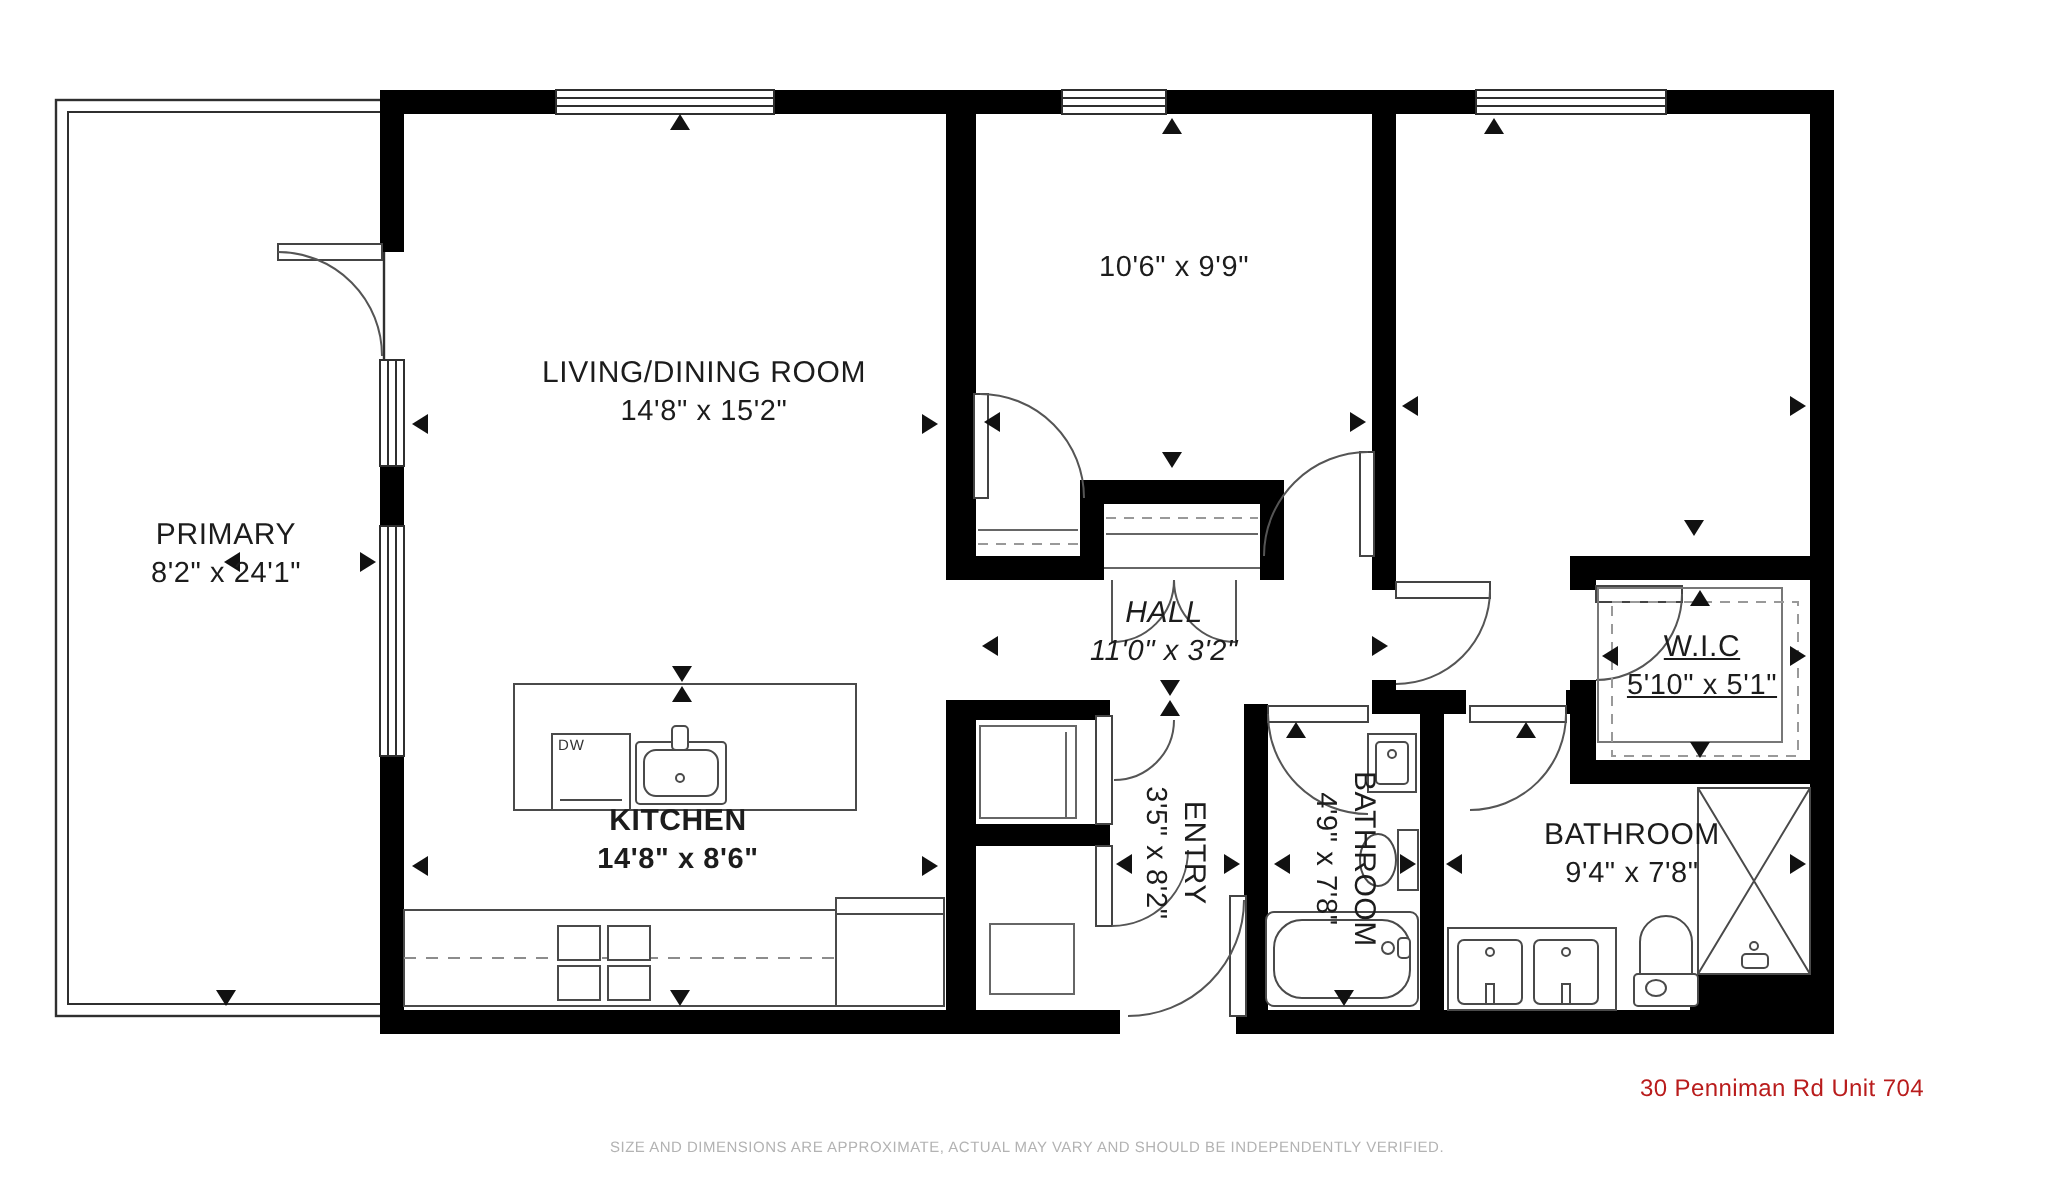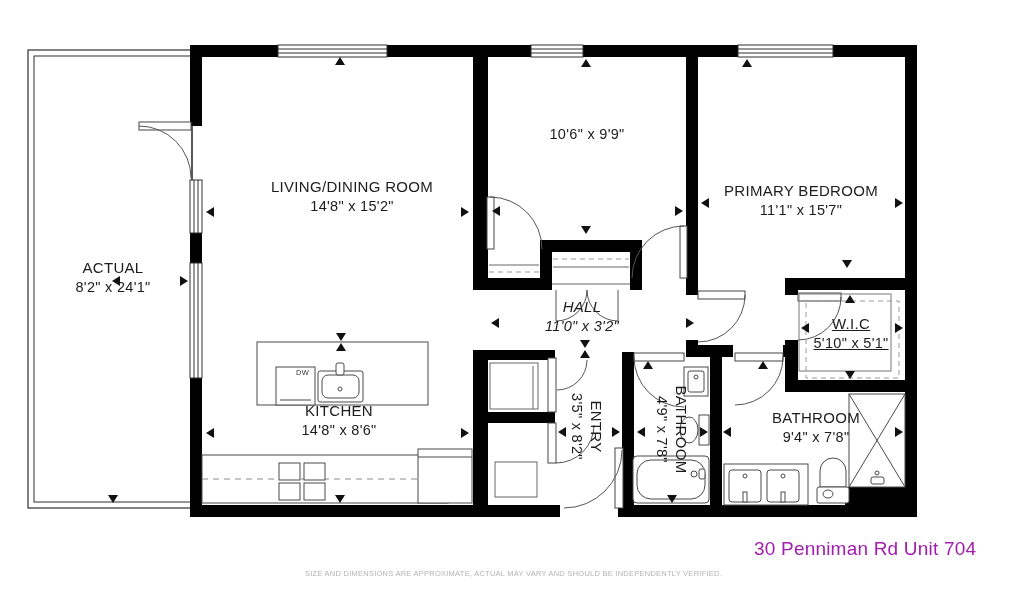--- a/index.html
+++ b/index.html
@@ -10,21 +10,21 @@
   #plan-svg{position:absolute;left:0;top:0;}
   .label{
     position:absolute;text-align:center;color:#1c1c1c;
     font-size:15px;line-height:1.32;letter-spacing:.3px;white-space:nowrap;
   }
   .label .dims{font-size:14.5px;}
   .rot90{transform:rotate(90deg);}
   #dw-label{position:absolute;font-size:7.5px;letter-spacing:.4px;color:#333;}
   #address{
     position:absolute;left:754px;top:535px;width:208px;text-align:right;
-    font-size:19px;line-height:1.5;color:#a21caf;letter-spacing:.2px;white-space:nowrap;
+    font-size:12px;line-height:1.5;color:#b91c1c;letter-spacing:.2px;white-space:nowrap;
   }
   #disclaimer{
     position:absolute;left:305px;top:569px;width:355px;text-align:center;
     font-size:7.5px;color:#b3b3b3;letter-spacing:.25px;white-space:nowrap;
   }
 </style>
 </head>
 <body>
 
 <div id="stage">
@@ -234,59 +234,55 @@
         <path d="M850,379 l-5,-8 l10,0 z"></path>
         <path d="M340,503 l-5,-8 l10,0 z"></path>
     <path d="M341,341 l-5,-8 l10,0 z"></path>
         <path d="M341,343 l-5,8 l10,0 z"></path>
     <path d="M585,348 l-5,-8 l10,0 z"></path>
         <path d="M585,350 l-5,8 l10,0 z"></path>
   </g>
 </svg>
 
   <div class="label" style="left:33px;top:258px;width:160px;">
-    <div>ACTUAL</div>
+    <div>PRIMARY</div>
     <div class="dims">8'2" x 24'1"</div>
   </div>
   <div class="label" style="left:252px;top:177px;width:200px;">
     <div>LIVING/DINING ROOM</div>
     <div class="dims">14'8" x 15'2"</div>
   </div>
   <div class="label" style="left:507px;top:125px;width:160px;">
     <div class="dims">10'6" x 9'9"</div>
   </div>
-  <div class="label" style="left:701px;top:181px;width:200px;">
-    <div>PRIMARY BEDROOM</div>
-    <div class="dims">11'1" x 15'7"</div>
-  </div>
   <div class="label" style="left:502px;top:297px;width:160px;font-style:italic;">
     <div>HALL</div>
     <div class="dims">11'0" x 3'2"</div>
   </div>
   <div class="label" style="left:771px;top:314px;width:160px;text-decoration:underline;">
     <div>W.I.C</div>
     <div class="dims">5'10" x 5'1"</div>
   </div>
-  <div class="label" style="left:239px;top:401px;width:200px;">
+  <div class="label" style="left:239px;top:401px;width:200px;font-weight:bold;">
     <div>KITCHEN</div>
     <div class="dims">14'8" x 8'6"</div>
   </div>
   <div class="label" style="left:716px;top:408px;width:200px;">
     <div>BATHROOM</div>
     <div class="dims">9'4" x 7'8"</div>
   </div>
   <div class="label rot90" style="left:592px;top:410px;width:160px;">
     <div>BATHROOM</div>
     <div class="dims">4'9" x 7'8"</div>
   </div>
   <div class="label rot90" style="left:527px;top:407px;width:120px;">
     <div>ENTRY</div>
     <div class="dims">3'5" x 8'2"</div>
   </div>
 
-  <div id="dw-label" style="left:296px;top:368px;">DW</div>
+  <div id="dw-label" style="left:279px;top:368px;">DW</div>
 
   <div id="address">
     <div>30 Penniman Rd Unit 704</div>
   </div>
   <div id="disclaimer">SIZE AND DIMENSIONS ARE APPROXIMATE, ACTUAL MAY VARY AND SHOULD BE INDEPENDENTLY VERIFIED.</div>
 
 </div>
 
 </body></html>

